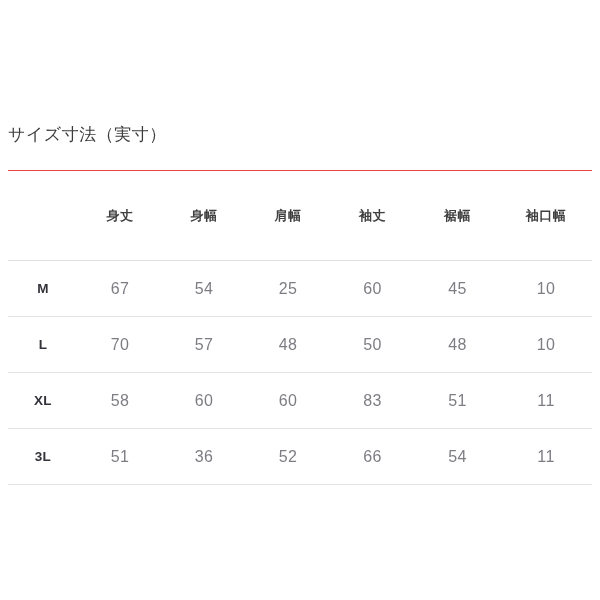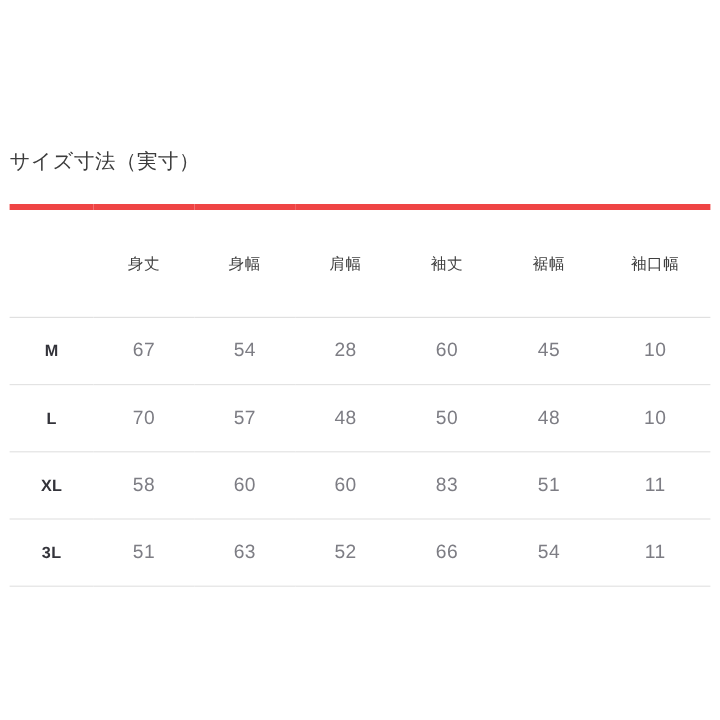--- a/index.html
+++ b/index.html
@@ -51,24 +51,24 @@
   .size-table col.c-d2    { width: 84px; }
   .size-table col.c-d3    { width: 85px; }
   .size-table col.c-d4    { width: 85px; }
   .size-table col.c-d5    { width: 92px; }
 
   .size-table thead th {
     height: 89px;
     vertical-align: middle;
     text-align: center;
     font-size: 13px;
-    font-weight: 400;
+    font-weight: 700;
     color: #3f3f3f;
     border-bottom: 1px solid #e0e0e0;
-    border-top: 5px solid #ef4444;
+    border-top: 1px solid #ef4444;
     padding: 0;
     letter-spacing: 0.5px;
   }
 
   .size-table thead th.col-size-head {
     font-size: 13px;
   }
 
   .size-table tbody td {
     height: 55px;
@@ -114,21 +114,21 @@
         <th>袖丈</th>
         <th>裾幅</th>
         <th>袖口幅</th>
       </tr>
     </thead>
     <tbody>
       <tr>
         <td class="size-label">M</td>
         <td>67</td>
         <td>54</td>
-        <td>28</td>
+        <td>25</td>
         <td>60</td>
         <td>45</td>
         <td>10</td>
       </tr>
       <tr>
         <td class="size-label">L</td>
         <td>70</td>
         <td>57</td>
         <td>48</td>
         <td>50</td>
@@ -140,21 +140,21 @@
         <td>58</td>
         <td>60</td>
         <td>60</td>
         <td>83</td>
         <td>51</td>
         <td>11</td>
       </tr>
       <tr>
         <td class="size-label">3L</td>
         <td>51</td>
-        <td>63</td>
+        <td>36</td>
         <td>52</td>
         <td>66</td>
         <td>54</td>
         <td>11</td>
       </tr>
     </tbody>
   </table>
 
 </div>
 

